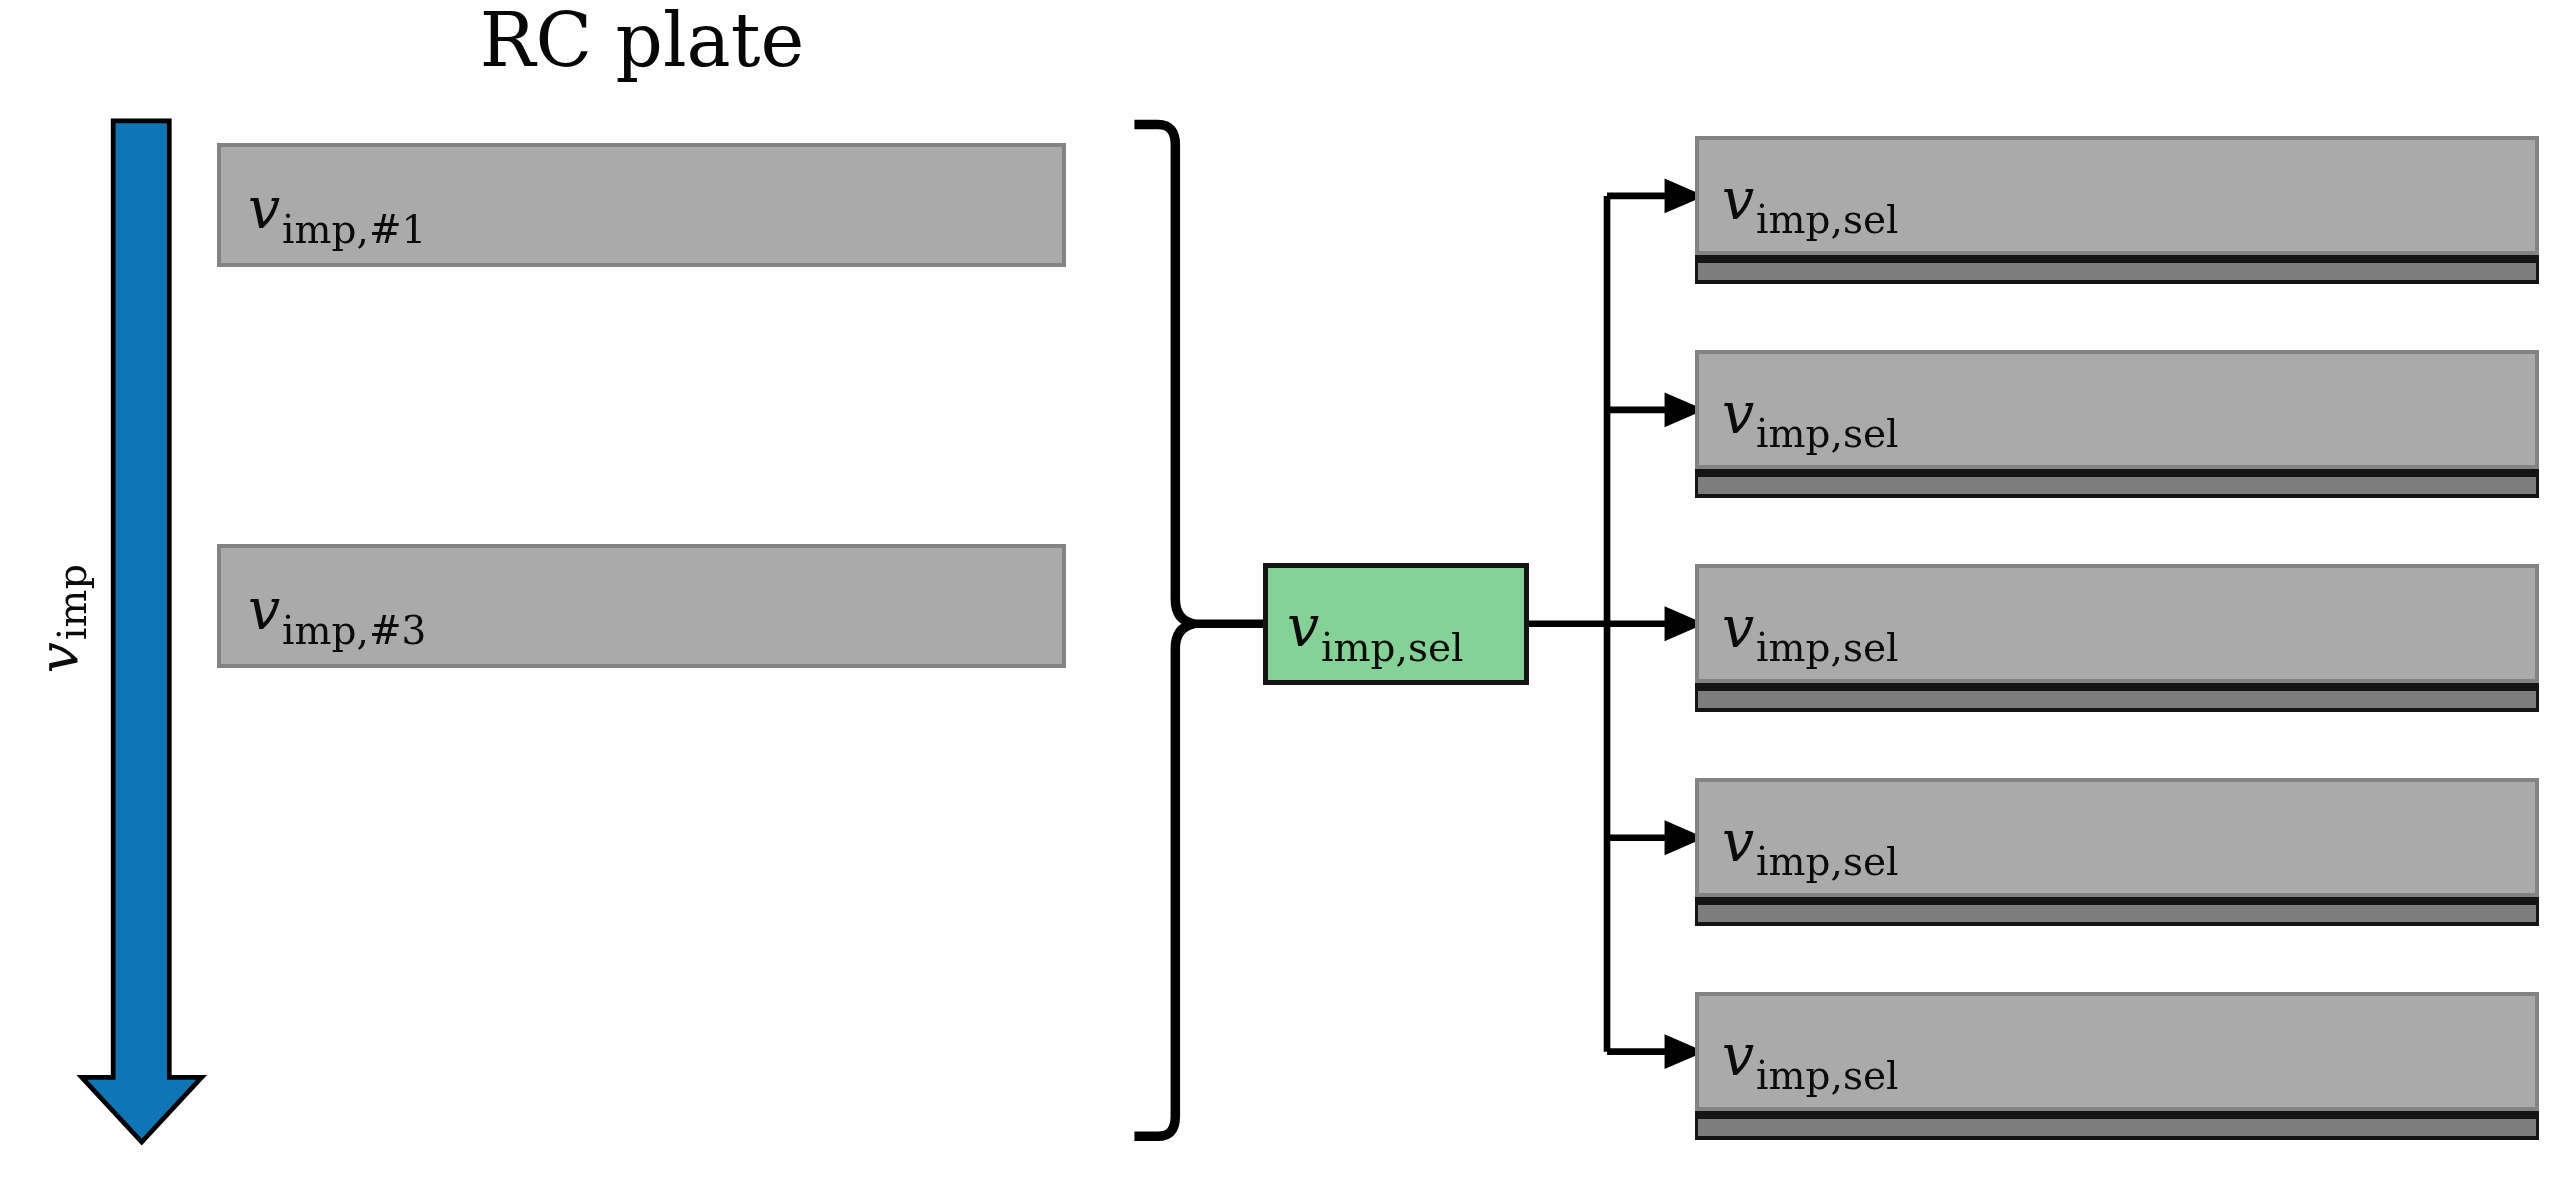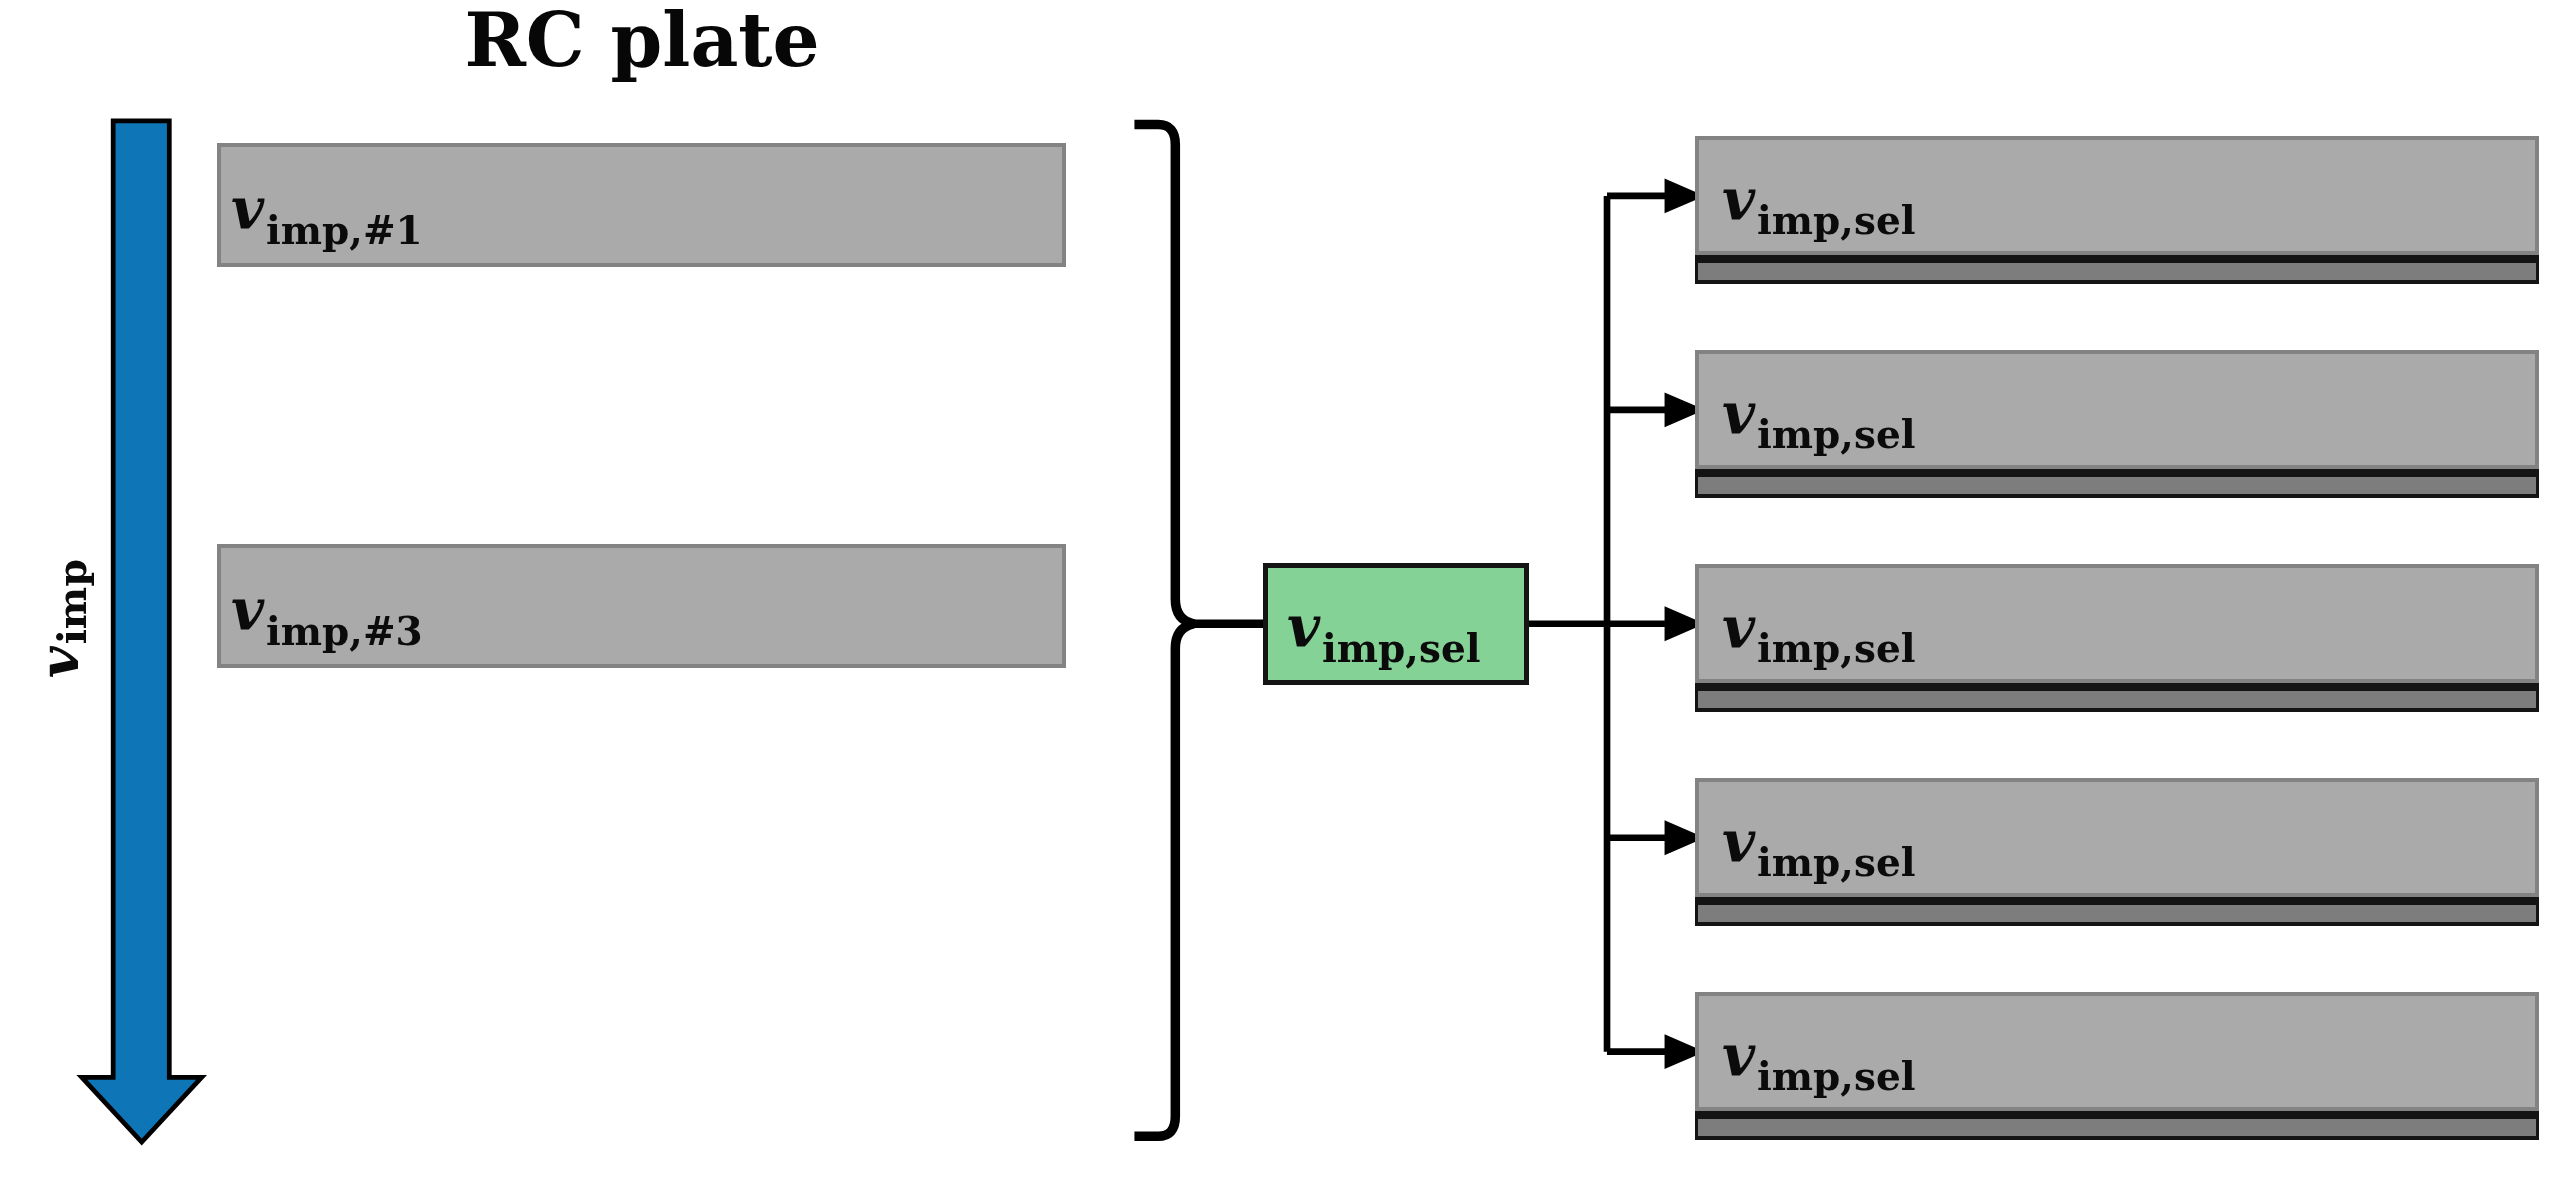--- a/index.html
+++ b/index.html
@@ -3,21 +3,20 @@
 <meta charset="utf-8">
 <style>
   html, body { margin: 0; padding: 0; background: #fff; }
   #figure {
     position: relative;
     width: 2576px;
     height: 1181px;
     background: var(--background, #fff);
     font-family: "DejaVu Serif", "Liberation Serif", serif;
     overflow: hidden;
-    font-weight: bold;
   }
   #lines {
     position: absolute;
     inset: 0;
     width: 100%;
     height: 100%;
   }
   .col-title {
     position: absolute;
     top: 1.9px;
@@ -47,21 +46,21 @@
   .rc-plate {
     position: absolute;
     left: 217px;
     width: 849px;
     height: 124px;
     box-sizing: border-box;
     background: var(--plate-gray, #ababab);
     border: 4.8px solid var(--plate-border, #828282);
     display: flex;
     align-items: center;
-    padding-left: 10px;
+    padding-left: 27px;
   }
   .rc-plate .plate-label { margin-top: 7.6px; }
 
   .s-plate {
     position: absolute;
     left: 1695px;
     width: 844px;
   }
   .s-plate .body {
     box-sizing: border-box;

